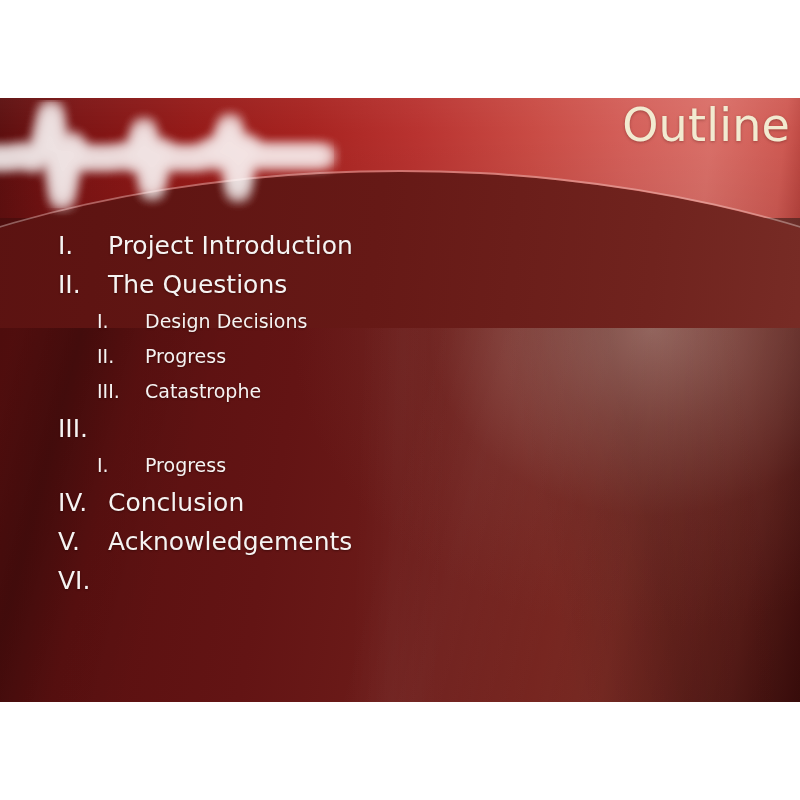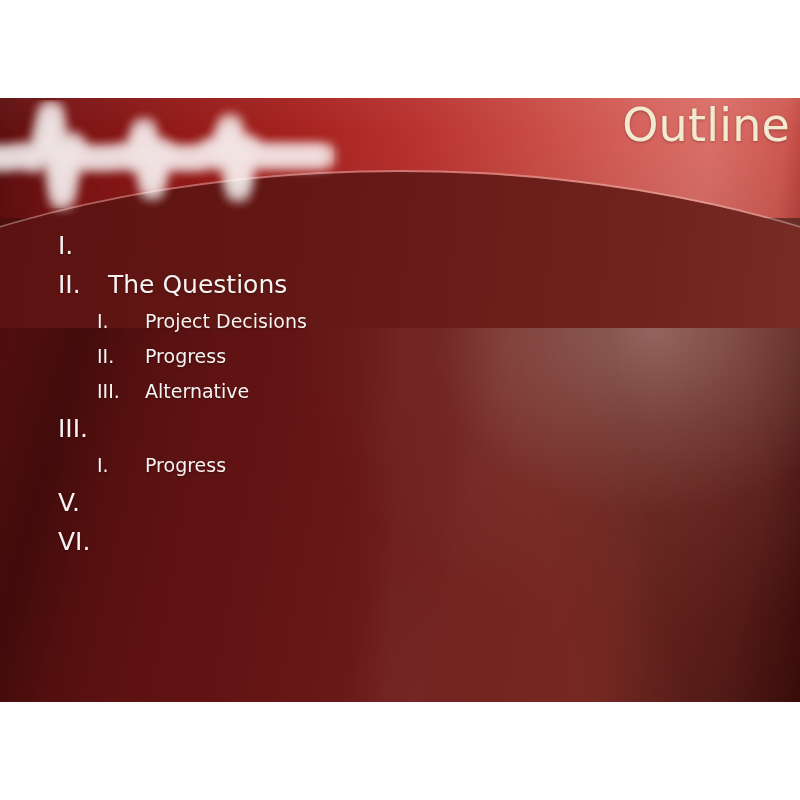--- a/index.html
+++ b/index.html
@@ -278,54 +278,60 @@
 
       <use href="#ecgPath" stroke="#8e1410" stroke-width="4.4" fill="none" stroke-linecap="round" stroke-linejoin="round" opacity="0.95" filter="url(#coreSoft)"></use>
     </svg>
 
     <div class="title">Outline</div>
 
     <div class="content">
 
       <div class="row lvl1">
         <span class="num">I.</span>
+        <span class="label">Project Introduction</span>
       </div>
 
       <div class="row lvl1">
         <span class="num">II.</span>
         <span class="label">The Questions</span>
       </div>
 
       <div class="row lvl2">
         <span class="num">I.</span>
-        <span class="label">Project Decisions</span>
+        <span class="label">Design Decisions</span>
       </div>
 
       <div class="row lvl2">
         <span class="num">II.</span>
         <span class="label">Progress</span>
       </div>
 
       <div class="row lvl2">
         <span class="num">III.</span>
-        <span class="label">Alternative</span>
+        <span class="label">Catastrophe</span>
       </div>
 
       <div class="row lvl1">
         <span class="num">III.</span>
       </div>
 
       <div class="row lvl2">
         <span class="num">I.</span>
         <span class="label">Progress</span>
       </div>
 
+      <div class="row lvl1">
+        <span class="num">IV.</span>
+        <span class="label">Conclusion</span>
+      </div>
 
       <div class="row lvl1">
         <span class="num">V.</span>
+        <span class="label">Acknowledgements</span>
       </div>
 
       <div class="row lvl1">
         <span class="num">VI.</span>
       </div>
 
     </div>
 
   </div>
 </div>

